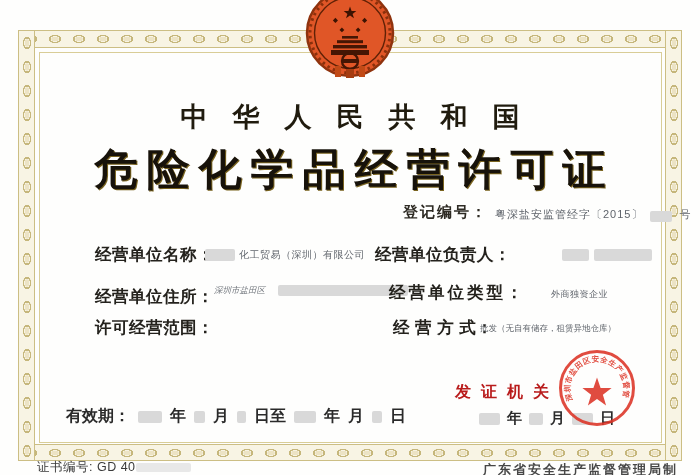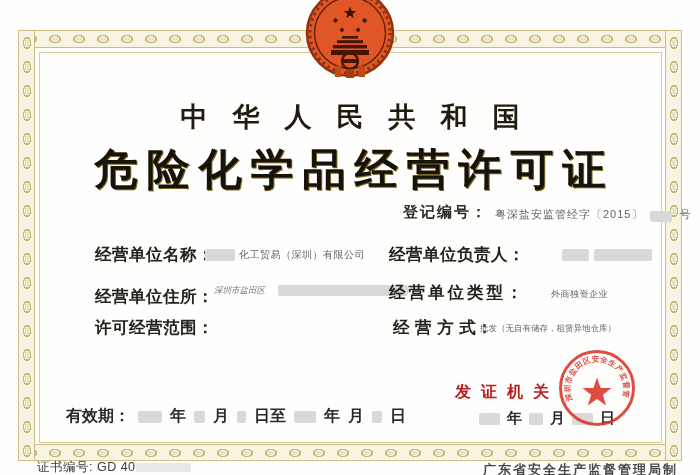--- a/index.html
+++ b/index.html
@@ -100,21 +100,21 @@
   </div>
 
   <div class="abs field-label" style="left:95px;top:286px;">经营单位住所：</div>
   <div class="abs" style="left:214px;top:285px;display:flex;gap:13px;font-style:italic;">
     <span class="small-val" style="font-size:8.5px;color:#70757c;">深圳市盐田区</span>
     <span class="blur" style="width:130px;height:11px;"></span>
   </div>
 
   <div class="abs field-label" style="left:95px;top:317px;">许可经营范围：</div>
 
-  <div class="abs field-label" style="left:389px;top:244px;">经营单位负责人：</div>
+  <div class="abs field-label" style="left:375px;top:244px;">经营单位负责人：</div>
   <div class="abs" style="left:562px;top:249px;display:flex;gap:5px;">
     <span class="blur" style="width:27px;height:12px;"></span>
     <span class="blur" style="width:58px;height:12px;"></span>
   </div>
 
   <div class="abs field-label" style="left:389px;top:282px;letter-spacing:3px;">经营单位类型：</div>
   <div class="abs small-val" style="left:551px;top:288px;font-size:9px;letter-spacing:0.5px;">外商独资企业</div>
 
   <div class="abs field-label" style="left:393px;top:317px;">经 营 方 式：</div>
   <div class="abs small-val" style="left:480px;top:323px;font-size:8.5px;">批发（无自有储存，租赁异地仓库）</div>

